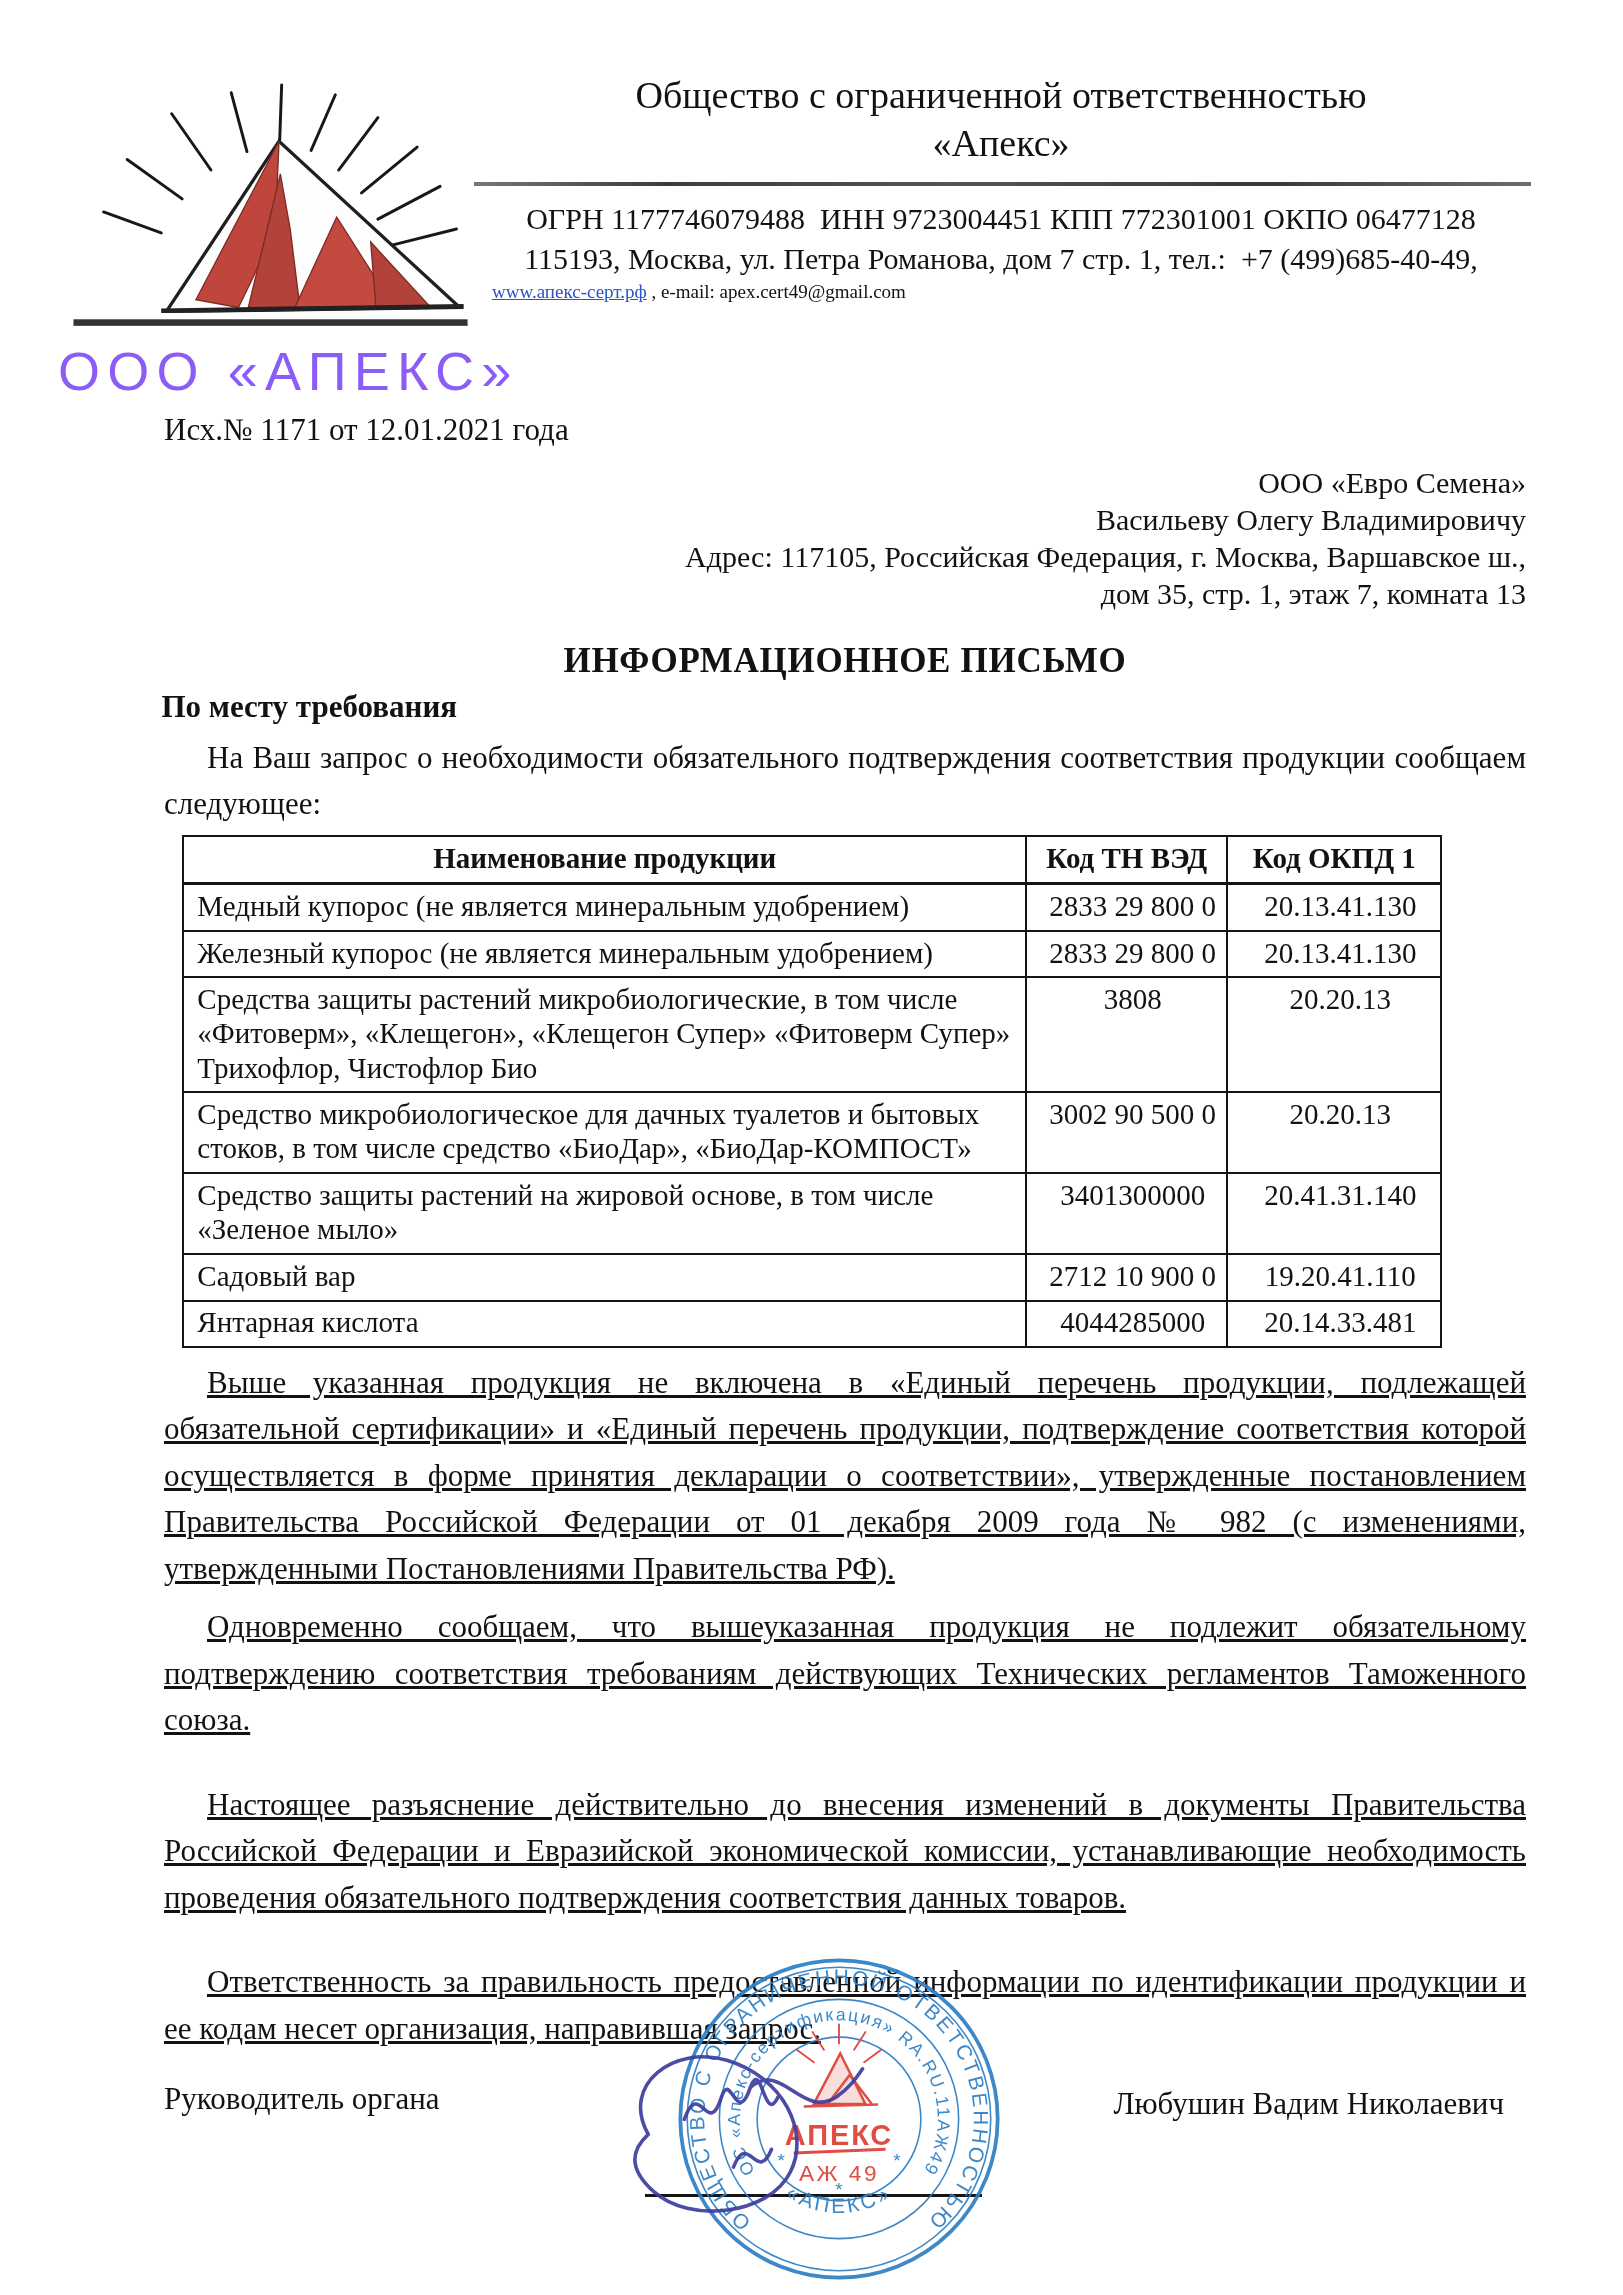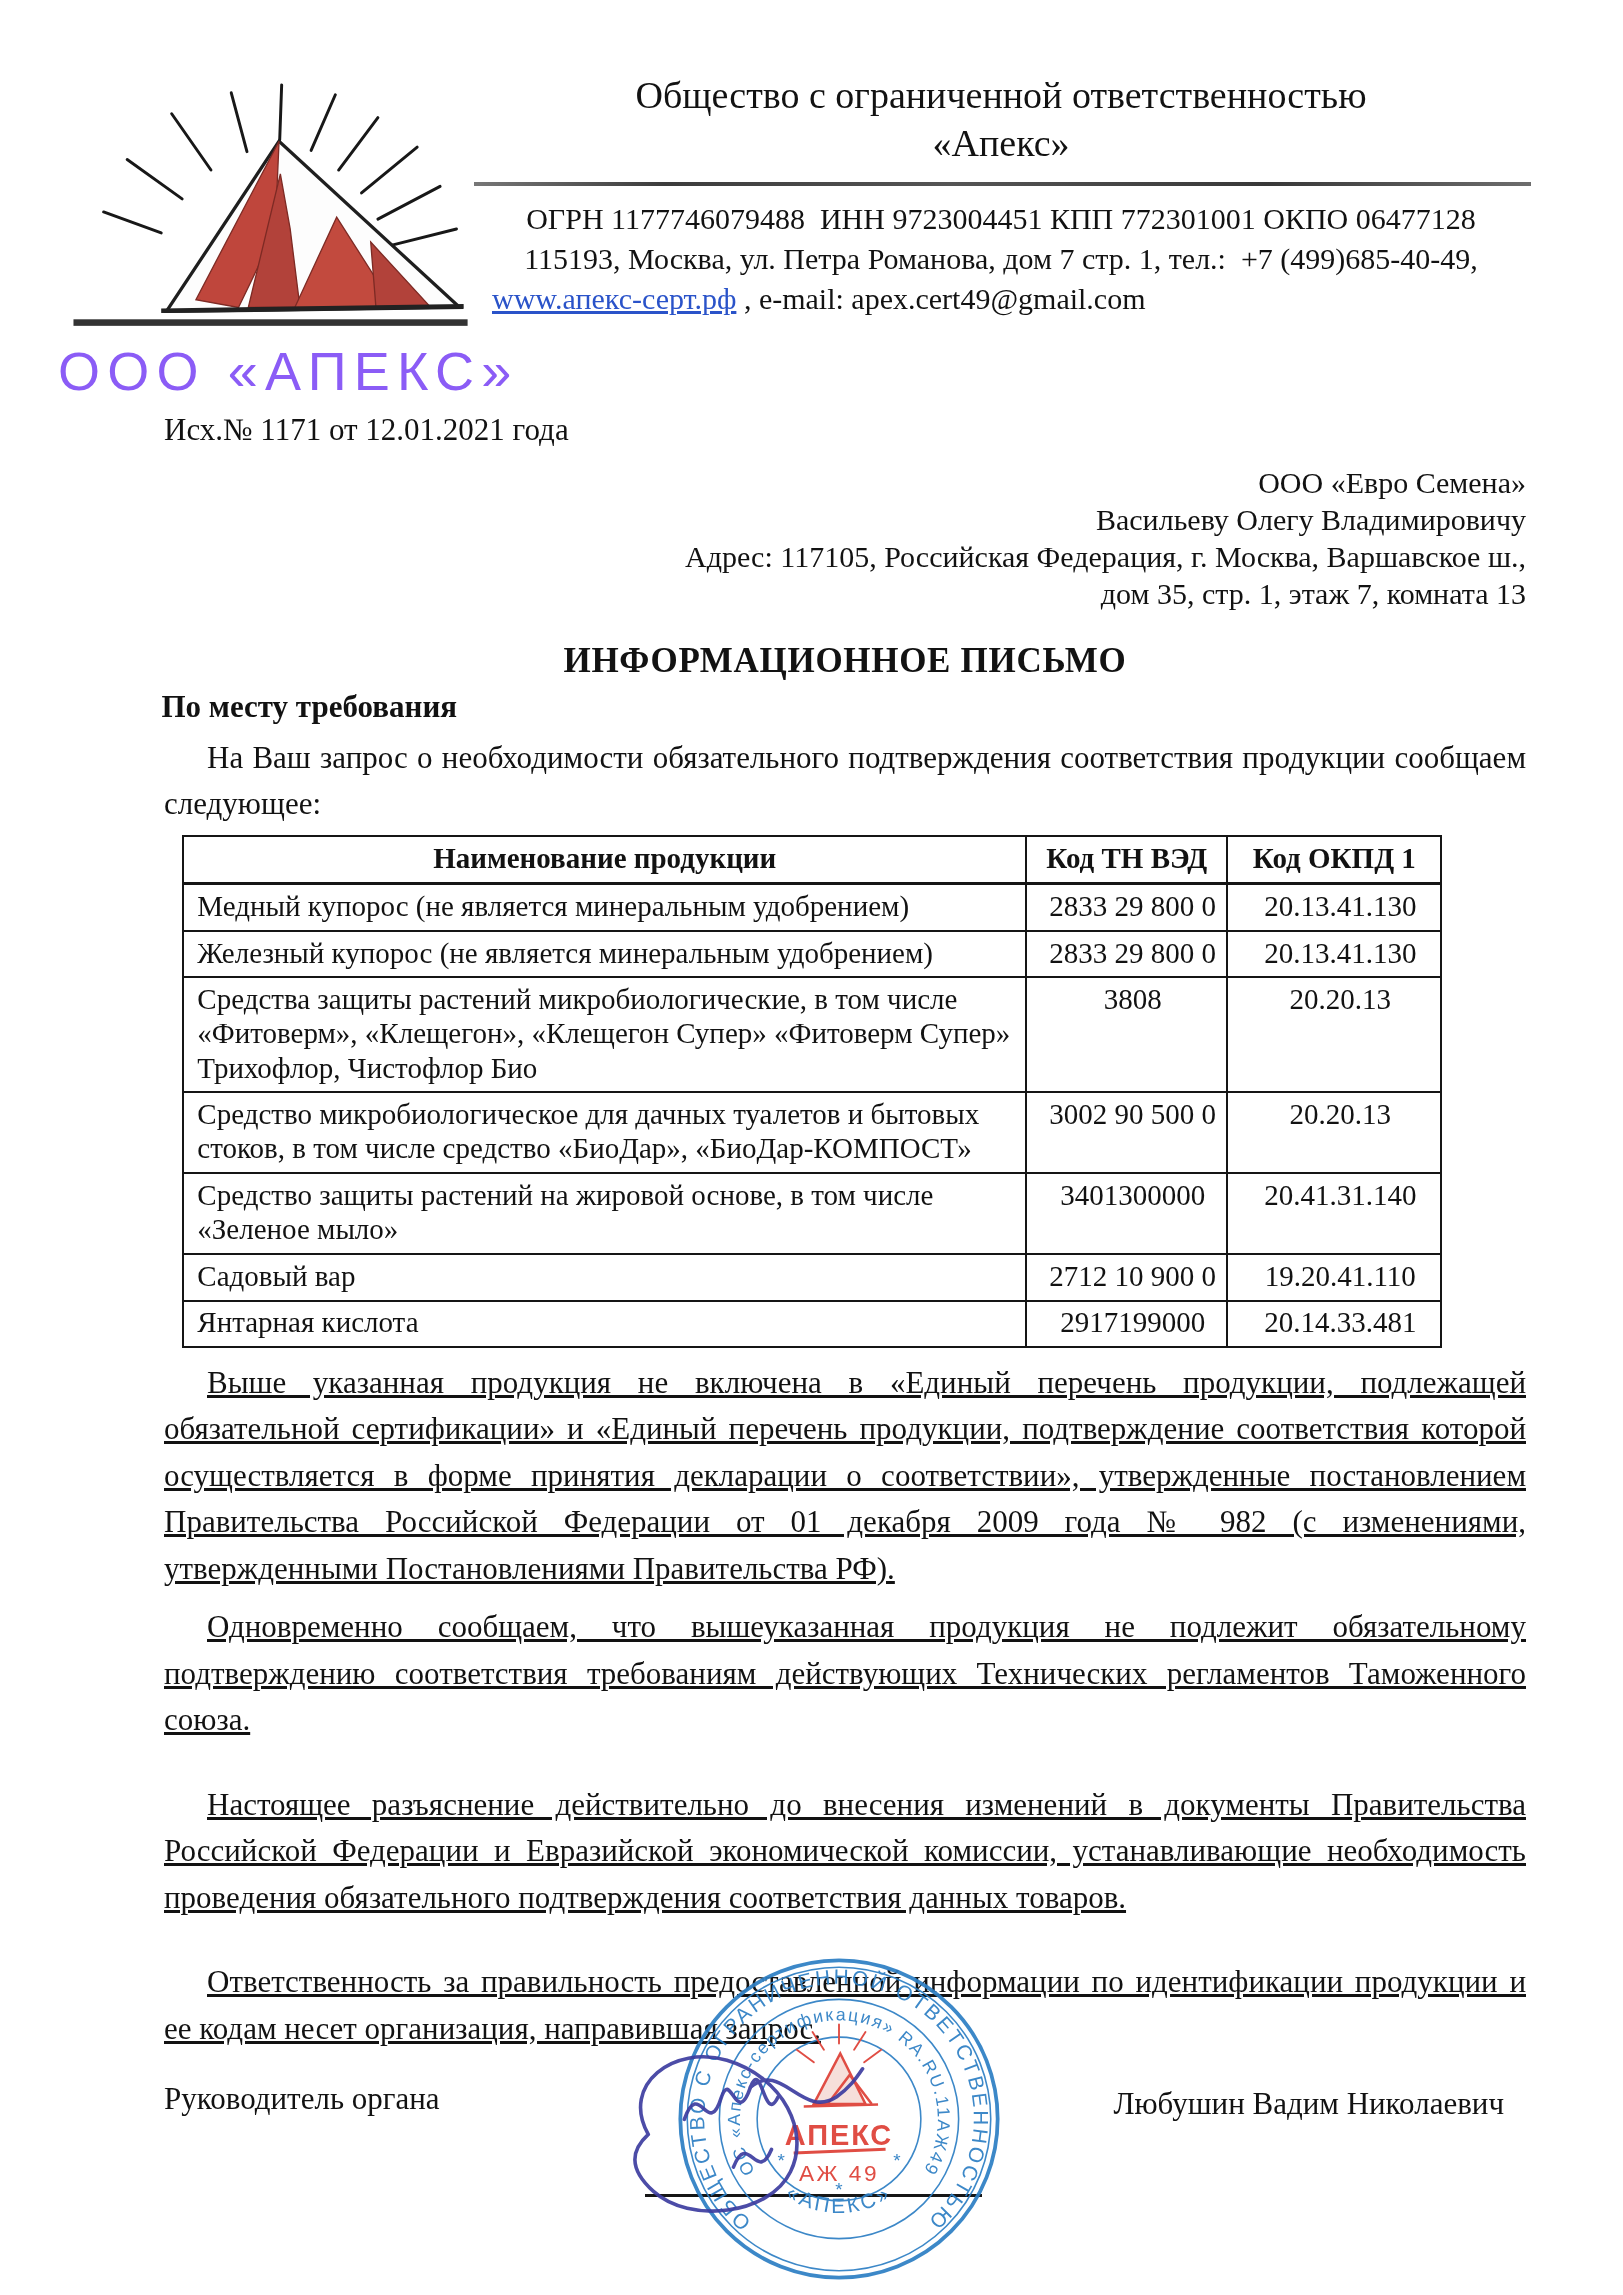--- a/index.html
+++ b/index.html
@@ -16,21 +16,21 @@
     font-family:"Liberation Sans","DejaVu Sans",sans-serif;
     font-size:54px; letter-spacing:7.2px; color:#8b5cf6; text-align:center;
     margin-top:1px; white-space:nowrap; font-weight:500;
   }
   .lh-right{margin-left:470px; width:1062px; padding-top:73px; text-align:center;}
   .lh-org1{font-size:38px; line-height:1.2;}
   .lh-org2{font-size:38px; line-height:1.15; margin-top:3.9px;}
   .lh-divider{height:4.6px; margin:15.7px 1.3px 13px 3.9px;
     background:linear-gradient(90deg,#777 0%,#3c3c3c 18%,#555 45%,#383838 75%,#6d6d6d 100%);}
   .lh-reg,.lh-addr{font-size:30px; line-height:1.33; white-space:pre-wrap;}
-  .lh-contact{font-size:30px; line-height:1.33; text-align:left; padding-left:22px;}
+  .lh-contact{font-size:19px; line-height:1.33; text-align:left; padding-left:22px;}
   .site-link{color:#2a53c9; text-decoration:underline; cursor:pointer;}
   
   .content{padding:0 97px 0 164px;}
   .ref-line{margin-top:36px; font-size:31px;}
   .addressee{margin-top:15.7px; text-align:right; font-size:30px; line-height:1.24;}
   .doc-title{margin-top:29px; text-align:center; font-weight:bold; font-size:35px; letter-spacing:0.7px;}
   .doc-subtitle{margin-top:7.9px; font-weight:bold; font-size:31px; margin-left:-2.6px;}
   .intro{margin:9.2px 0 0 0; font-size:31px; line-height:1.5; text-align:justify; text-indent:43px;}
   
   table.codes{border-collapse:collapse; margin:7.9px 0 0 18.3px; width:1260px; table-layout:fixed;}
@@ -151,21 +151,21 @@
           <td class="code">3401300000</td>
           <td class="code">20.41.31.140</td>
         </tr>
         <tr>
           <td class="name">Садовый вар</td>
           <td class="code">2712 10 900 0</td>
           <td class="code">19.20.41.110</td>
         </tr>
         <tr>
           <td class="name">Янтарная кислота</td>
-          <td class="code">2917199000</td>
+          <td class="code">4044285000</td>
           <td class="code">20.14.33.481</td>
         </tr>
       </tbody>
     </table>
 
     <p class="para">Выше указанная продукция не включена в «Единый перечень продукции, подлежащей обязательной сертификации» и «Единый перечень продукции, подтверждение соответствия которой осуществляется в форме принятия декларации о соответствии», утвержденные постановлением Правительства Российской Федерации от 01 декабря 2009 года № 982 (с изменениями, утвержденными Постановлениями Правительства РФ).</p>
     <p class="para">Одновременно сообщаем, что вышеуказанная продукция не подлежит обязательному подтверждению соответствия требованиям действующих Технических регламентов Таможенного союза.</p>
     <p class="para gap">Настоящее разъяснение действительно до внесения изменений в документы Правительства Российской Федерации и Евразийской экономической комиссии, устанавливающие необходимость проведения обязательного подтверждения соответствия данных товаров.</p>
     <p class="para gap">Ответственность за правильность предоставленной информации по идентификации продукции и ее кодам несет организация, направившая запрос.</p>
 

